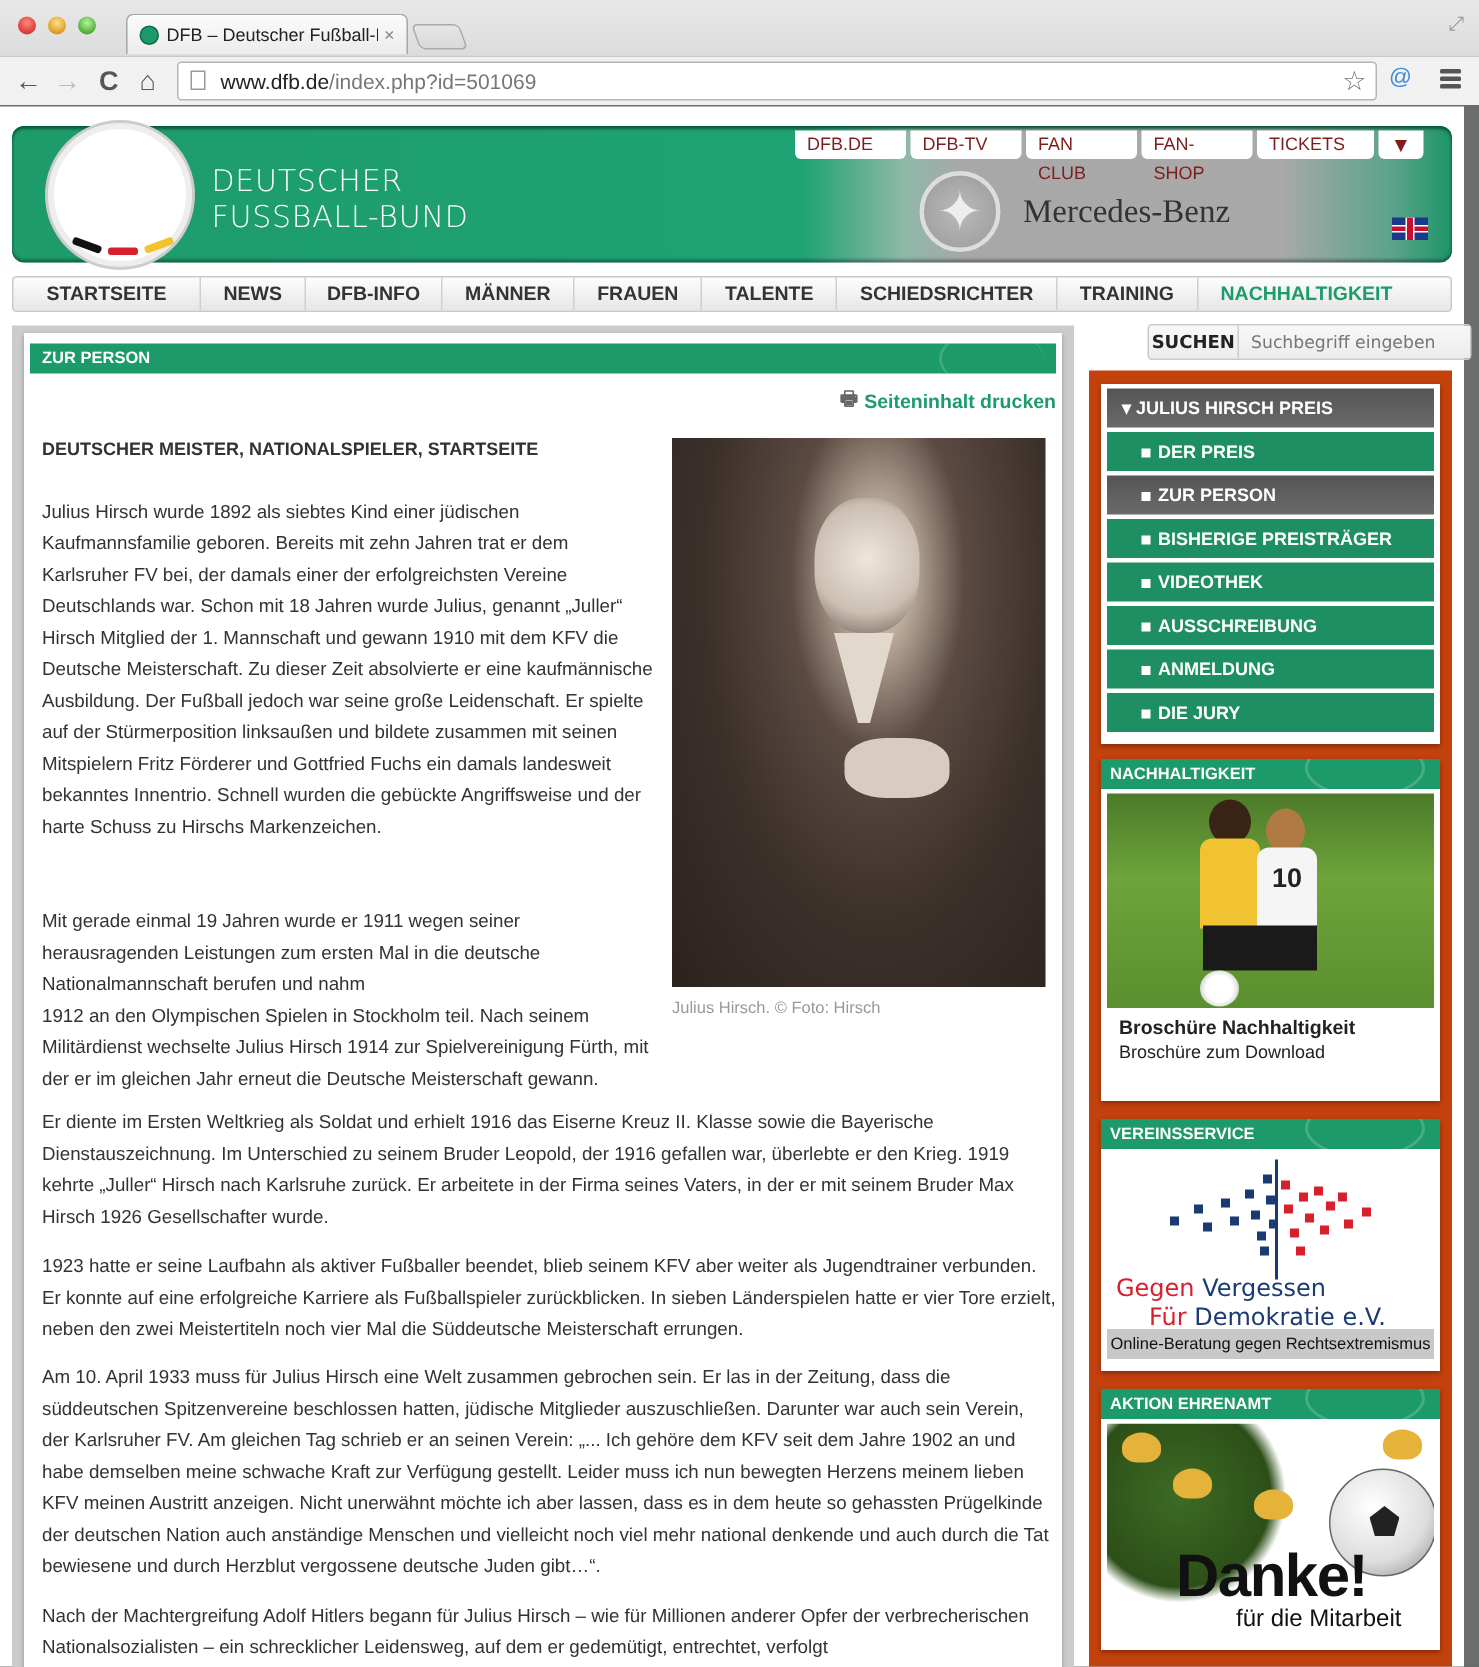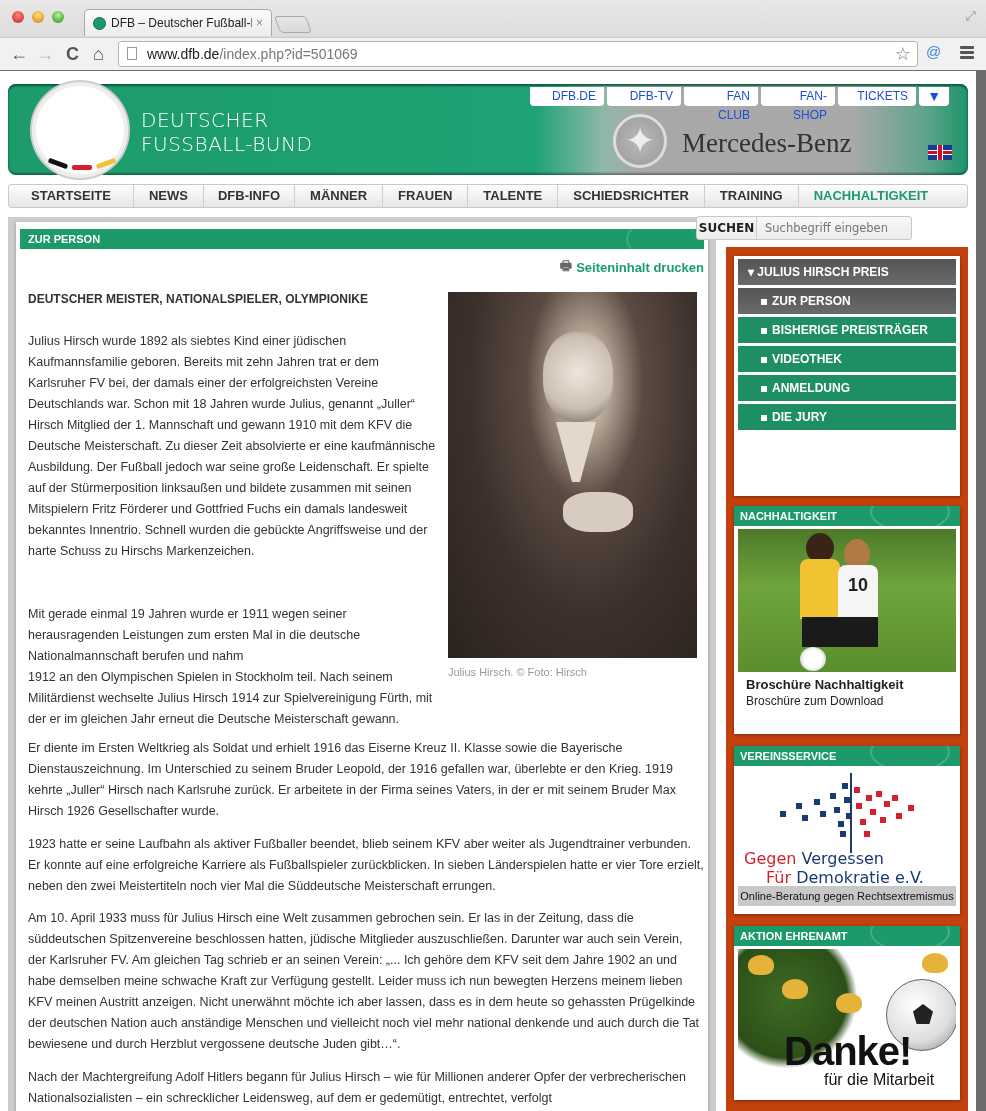--- a/index.html
+++ b/index.html
@@ -29,24 +29,24 @@
 
 .page{position:absolute;left:0;top:71px;width:986px;height:1040px;background:#6a6d6c}
 .pagebg{position:absolute;left:0;top:0;width:976px;height:1040px;background:#fff}
 .header{position:absolute;left:8px;top:13px;width:960px;height:91px;border-radius:8px;background:linear-gradient(90deg,#1d9b6b 0%,#1fa374 55%,#8fb8a8 62%,#a8a8a8 66%,#a9a9a9 88%,#5aa389 96%,#1c9468 100%);box-shadow:0 2px 2px #0a5a3a inset,0 -2px 2px rgba(0,0,0,.35) inset}
 .logo{position:absolute;left:24px;top:-2px;width:96px;height:96px;border-radius:50%;background:#fff;border:4px solid #eee;box-shadow:0 0 0 2px #ccc}
 .logo .inner{position:absolute;left:8px;top:8px;width:72px;height:72px;border-radius:50%;background:#1d9b6b;border:4px solid #8a8a8a}
 .logo .mark{position:absolute;left:0;top:0;width:100%;height:100%;display:flex;align-items:center;justify-content:center;color:#fff;font-weight:bold;font-size:30px;font-family:"DejaVu Sans",sans-serif}
 .logo .stripe{position:absolute;bottom:8px;height:5px;width:20px;border-radius:2px}
 .brand{position:absolute;left:133px;top:24px;color:#fff;font-size:20px;line-height:24px;letter-spacing:.5px;font-family:"DejaVu Sans",sans-serif;font-weight:300}
 .toplinks{position:absolute;left:522px;top:3px;display:flex;gap:3px}
-.toplinks a{display:block;height:19px;line-height:19px;background:#fff;border-radius:0 0 4px 4px;font-size:12px;color:#1d4ed8;padding:0 8px;text-decoration:none;text-align:right}
+.toplinks a{display:block;height:19px;line-height:19px;background:#fff;border-radius:0 0 4px 4px;font-size:12px;color:#7f1d1d;padding:0 8px;text-decoration:none;text-align:left}
 .mb{position:absolute;left:605px;top:30px;width:54px;height:54px;border-radius:50%;border:3px solid #ddd;background:radial-gradient(circle,#bbb,#999)}
 .mb .star{position:absolute;left:0;top:0;width:100%;height:100%;text-align:center;line-height:48px;font-size:36px;color:#eee}
-.mbtext{position:absolute;left:674px;top:44px;font-family:"Liberation Serif",serif;font-size:27px;color:#333}
+.mbtext{position:absolute;left:674px;top:44px;font-family:"Liberation Serif",serif;font-size:22px;color:#333}
 .flag{position:absolute;left:920px;top:61px;width:24px;height:15px;background:#1a3b8a;overflow:hidden}
 .flag:before{content:"";position:absolute;left:0;top:6px;width:24px;height:3px;background:#c8102e;box-shadow:0 0 0 1px #fff}
 .flag:after{content:"";position:absolute;left:10px;top:0;width:4px;height:15px;background:#c8102e;box-shadow:0 0 0 1px #fff}
 .mainnav{position:absolute;left:8px;top:113px;width:960px;height:24px;background:linear-gradient(#fdfdfd,#e6e6e6);border:1px solid #c8c8c8;border-radius:3px;display:flex}
 .mainnav a{display:block;padding:0 15px;line-height:22px;font-size:13px;font-weight:bold;color:#333;text-decoration:none;border-right:1px solid #cfcfcf}
 .mainnav a.active{color:#1d9b6b;border-right:none}
 
 .content{position:absolute;left:8px;top:146px;width:708px;height:900px;background:#ccc}
 .cinner{position:absolute;left:8px;top:5px;width:692px;height:900px;background:#fff;box-shadow:0 1px 3px rgba(0,0,0,.3)}
 .secbar{position:absolute;left:4px;top:7px;width:684px;height:20px;background:#1d9a6a;color:#fff;font-size:11px;font-weight:bold;line-height:20px;padding-left:8px;overflow:hidden}
@@ -56,21 +56,21 @@
 .headline{position:absolute;left:12px;top:70px;font-size:12px;font-weight:bold;color:#333}
 .photo{position:absolute;left:432px;top:70px;width:249px;height:366px;background:radial-gradient(ellipse at 55% 25%,#e8ddd0 0%,#b8a999 12%,#5a4a42 30%,#3c302b 60%,#2b221e 100%)}
 .photo .face{position:absolute;left:95px;top:40px;width:70px;height:90px;border-radius:45%;background:radial-gradient(circle at 50% 45%,#efe6dc,#cbbfb2 60%,#6a5c52)}
 .photo .collar{position:absolute;left:108px;top:130px;width:40px;height:60px;background:#e3d8cc;clip-path:polygon(0 0,100% 0,60% 100%,40% 100%)}
 .photo .hand{position:absolute;left:115px;top:200px;width:70px;height:40px;border-radius:40%;background:#d8ccc0}
 .caption{position:absolute;left:432px;top:444px;font-size:11px;color:#999}
 .para{position:absolute;left:12px;font-size:12.5px;line-height:21px;color:#333}
 .narrow{width:410px}
 .wide{width:676px}
 
-.search{position:absolute;left:696px;top:145px;width:216px;height:24px;border:1px solid #c8c8c8;border-radius:3px;background:linear-gradient(#f8f8f8,#ececec);display:flex}
+.search{position:absolute;left:765px;top:145px;width:216px;height:24px;border:1px solid #c8c8c8;border-radius:3px;background:linear-gradient(#f8f8f8,#ececec);display:flex}
 .search .lbl{width:66px;font-size:12px;font-weight:bold;color:#222;line-height:22px;text-align:center;border-right:1px solid #ccc;font-family:"DejaVu Sans",sans-serif}
 .search input{flex:1;border:none;background:transparent;font-size:11.5px;padding-left:8px;color:#999;font-family:"DejaVu Sans",sans-serif;outline:none}
 .sidebox{position:absolute;left:726px;width:242px;background:#c2410c}
 .sbinner{position:absolute;left:8px;width:226px;background:#fff;box-shadow:0 1px 3px rgba(0,0,0,.35)}
 .subnav .top{height:26px;background:linear-gradient(#555,#6a6a6a);color:#fff;font-size:12px;font-weight:bold;line-height:26px;padding-left:10px;margin:3px 4px 3px 4px}
 .subnav .item{height:26px;background:#1e8f62;color:#fff;font-size:12px;font-weight:bold;line-height:26px;padding-left:22px;margin:0 4px 3px 4px;position:relative}
 .subnav .item:before{content:"";position:absolute;left:23px;top:11px;width:6px;height:6px;background:#fff}
 .subnav .item span{padding-left:12px}
 .subnav .item.active{background:linear-gradient(#555,#6a6a6a)}
 .boxhead{height:20px;background:#1d9a6a;color:#fff;font-size:11px;font-weight:bold;line-height:20px;padding-left:6px;position:relative;overflow:hidden}
@@ -177,21 +177,21 @@
   <div class="content">
     <div class="cinner">
       <div class="secbar">
         <span>ZUR PERSON</span>
         <span class="swirl"></span>
       </div>
       <div class="print">
         <span class="pic">🖶</span>
         <span>Seiteninhalt drucken</span>
       </div>
-      <div class="headline">DEUTSCHER MEISTER, NATIONALSPIELER, OLYMPIONIKE</div>
+      <div class="headline">DEUTSCHER MEISTER, NATIONALSPIELER, STARTSEITE</div>
       <div class="photo">
         <div class="face"></div>
           <div class="collar"></div>
           <div class="hand"></div>
       </div>
       <div class="caption">Julius Hirsch. © Foto: Hirsch</div>
 
       <p class="para narrow" style="top:109px">Julius Hirsch wurde 1892 als siebtes Kind einer jüdischen Kaufmannsfamilie geboren. Bereits mit zehn Jahren trat er dem Karlsruher FV bei, der damals einer der erfolgreichsten Vereine Deutschlands war. Schon mit 18 Jahren wurde Julius, genannt „Juller“ Hirsch Mitglied der 1. Mannschaft und gewann 1910 mit dem KFV die Deutsche Meisterschaft. Zu dieser Zeit absolvierte er eine kaufmännische Ausbildung. Der Fußball jedoch war seine große Leidenschaft. Er spielte auf der Stürmerposition linksaußen und bildete zusammen mit seinen Mitspielern Fritz Förderer und Gottfried Fuchs ein damals landesweit bekanntes Innentrio. Schnell wurden die gebückte Angriffsweise und der harte Schuss zu Hirschs Markenzeichen.</p>
       <p class="para narrow" style="top:382px">Mit gerade einmal 19 Jahren wurde er 1911 wegen seiner herausragenden Leistungen zum ersten Mal in die deutsche Nationalmannschaft berufen und nahm</p>
       <p class="para narrow" style="top:445px;width:420px">1912 an den Olympischen Spielen in Stockholm teil. Nach seinem Militärdienst wechselte Julius Hirsch 1914 zur Spielvereinigung Fürth, mit der er im gleichen Jahr erneut die Deutsche Meisterschaft gewann.</p>
@@ -203,23 +203,25 @@
   </div>
 
   <div class="search">
     <div class="lbl">SUCHEN</div>
     <input type="text" placeholder="Suchbegriff eingeben" style="">
   </div>
 
   <div class="sidebox" style="top:176px;height:255px">
     <div class="sbinner subnav" style="top:9px;height:240px">
       <div class="top">▾ JULIUS HIRSCH PREIS</div>
+      <div class="item"><span>DER PREIS</span></div>
       <div class="item active"><span>ZUR PERSON</span></div>
       <div class="item"><span>BISHERIGE PREISTRÄGER</span></div>
       <div class="item"><span>VIDEOTHEK</span></div>
+      <div class="item"><span>AUSSCHREIBUNG</span></div>
       <div class="item"><span>ANMELDUNG</span></div>
       <div class="item"><span>DIE JURY</span></div>
     </div>
   </div>
 
   <div class="sidebox" style="top:431px;height:240px">
     <div class="sbinner" style="top:4px;height:228px">
       <div class="boxhead"><span>NACHHALTIGKEIT</span><span class="swirl"></span></div>
       <div class="kids">
         <div class="kidhead1"></div>

